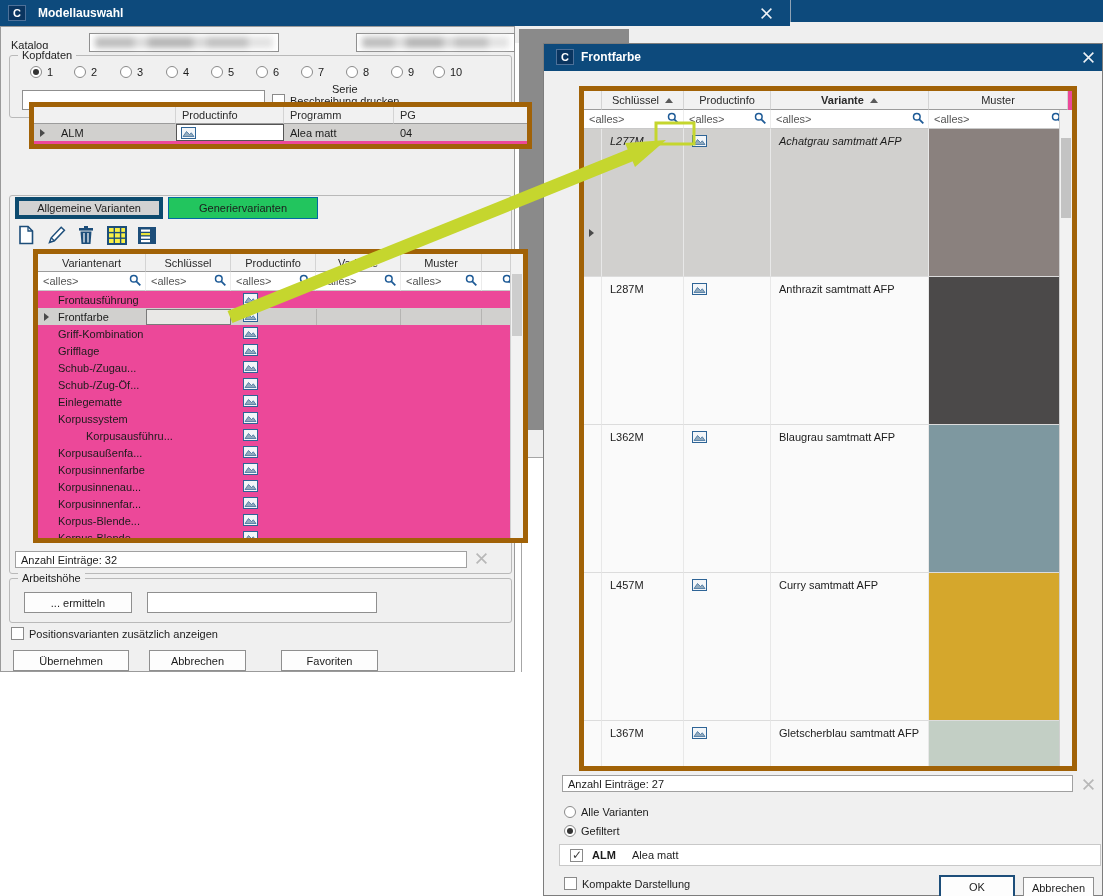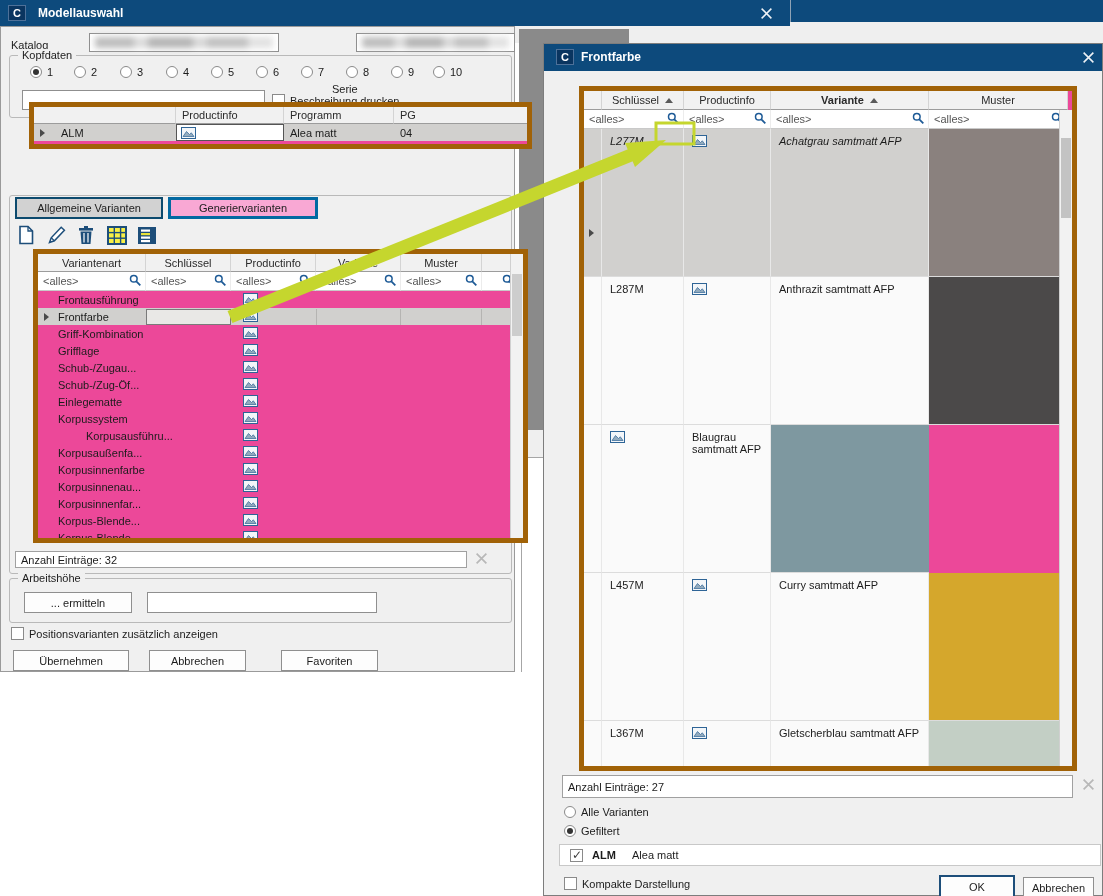--- a/index.html
+++ b/index.html
@@ -49,22 +49,22 @@
   .vt-scroll{position:absolute;right:0;top:0;width:13px;height:100%;background:#f2f2f2;border-left:1px solid #d0d0d0;box-sizing:border-box;}
   .vt-thumb{position:absolute;left:1px;top:20px;width:10px;height:62px;background:#cdcdcd;}
   
   #mt{left:8px;top:75px;width:503px;height:47px;}
   .mt-cols{grid-template-columns:142px 108px 110px 141px;}
   #mt .hdr-row{height:17px;}
   #mt .hdr-cell{justify-content:flex-start;padding-left:6px;}
   .mt-row{display:grid;grid-template-columns:142px 108px 110px 141px;height:17px;background:#d1d0ce;align-items:center;}
   
   .tab{position:absolute;height:22px;box-sizing:border-box;display:flex;align-items:center;justify-content:center;}
-  .tab.active{background:#d2d2d2;border:2px solid #0c4a6e;}
-  .tab.inactive{background:#f9a8d4;border:3px solid #0369a1;}
+  .tab.active{background:#d2d2d2;border:4px solid #0c4a6e;}
+  .tab.inactive{background:#22c55e;border:1px solid #0369a1;}
   .toolbtn{position:absolute;width:24px;height:22px;display:flex;align-items:flex-end;}
   
   #dt{left:15px;top:42px;width:498px;height:685px;}
   .dt-cols{grid-template-columns:18px 82px 87px 158px 139px;}
   .dt-flt-cols{grid-template-columns:100px 87px 158px 139px;}
   #dt .hdr-row{height:19px;} #dt .flt-row{height:19px;}
   .drow{display:grid;grid-template-columns:18px 82px 87px 158px 139px;height:148px;}
   .drow .c{box-sizing:border-box;border-bottom:1px solid #dcdcdc;border-right:1px solid #e8e8e8;padding:6px 4px 0 8px;background:#fafafa;}
   .drow .c.swatch{border-right:none;padding:0;}
   .drow.sel .c{background:#d1d0ce;font-style:italic;}
@@ -617,20 +617,21 @@
             <div class="c">L287M</div>
             <div class="c icon-cell"><span><svg width="15" height="12" viewBox="0 0 15 12">
                   <rect x="0.5" y="0.5" width="14" height="11" fill="#f3f6f9" stroke="#2e6496"></rect>
                   <path d="M2 9.5 L5.5 4.5 L8.5 7.5 L10.3 5.8 L13 9.5 Z" fill="#93abbe" stroke="#2e6496" stroke-width="0.7"></path>
                 </svg></span></div>
             <div class="c">Anthrazit samtmatt AFP</div>
             <div class="c swatch" style="background: rgb(75, 73, 73);"></div>
           </div>
           <div class="drow">
             <div class="c" style="padding: 0px;"></div>
+            <div class="c">L362M</div>
             <div class="c icon-cell"><span><svg width="15" height="12" viewBox="0 0 15 12">
                   <rect x="0.5" y="0.5" width="14" height="11" fill="#f3f6f9" stroke="#2e6496"></rect>
                   <path d="M2 9.5 L5.5 4.5 L8.5 7.5 L10.3 5.8 L13 9.5 Z" fill="#93abbe" stroke="#2e6496" stroke-width="0.7"></path>
                 </svg></span></div>
             <div class="c">Blaugrau samtmatt AFP</div>
             <div class="c swatch" style="background: rgb(126, 152, 160);"></div>
           </div>
           <div class="drow">
             <div class="c" style="padding: 0px;"></div>
             <div class="c">L457M</div>
@@ -650,21 +651,21 @@
                 </svg></span></div>
             <div class="c">Gletscherblau samtmatt AFP</div>
             <div class="c swatch" style="background: rgb(195, 207, 197);"></div>
           </div>
         </div>
       <div class="dt-scroll">
           <div class="dt-thumb"></div>
         </div>
     </div>
 
-    <div class="count-bar" style="left:18px;top:731px;width:511px;height:23px;">
+    <div class="count-bar" style="left:18px;top:731px;width:511px;height:17px;">
       <span>Anzahl Einträge: 27</span>
     </div>
     <div class="xbtn" style="left:536px;top:732px;width:16px;height:16px;">
       <svg width="13" height="13" viewBox="0 0 12 12">
           <path d="M1.5 1.5 L10.5 10.5 M10.5 1.5 L1.5 10.5" stroke="#b8b8b8" stroke-width="1.6"></path>
         </svg>
     </div>
 
     <div id="dlg-radios">
         <div class="opt" style="left: 20px; top: 762px;">

